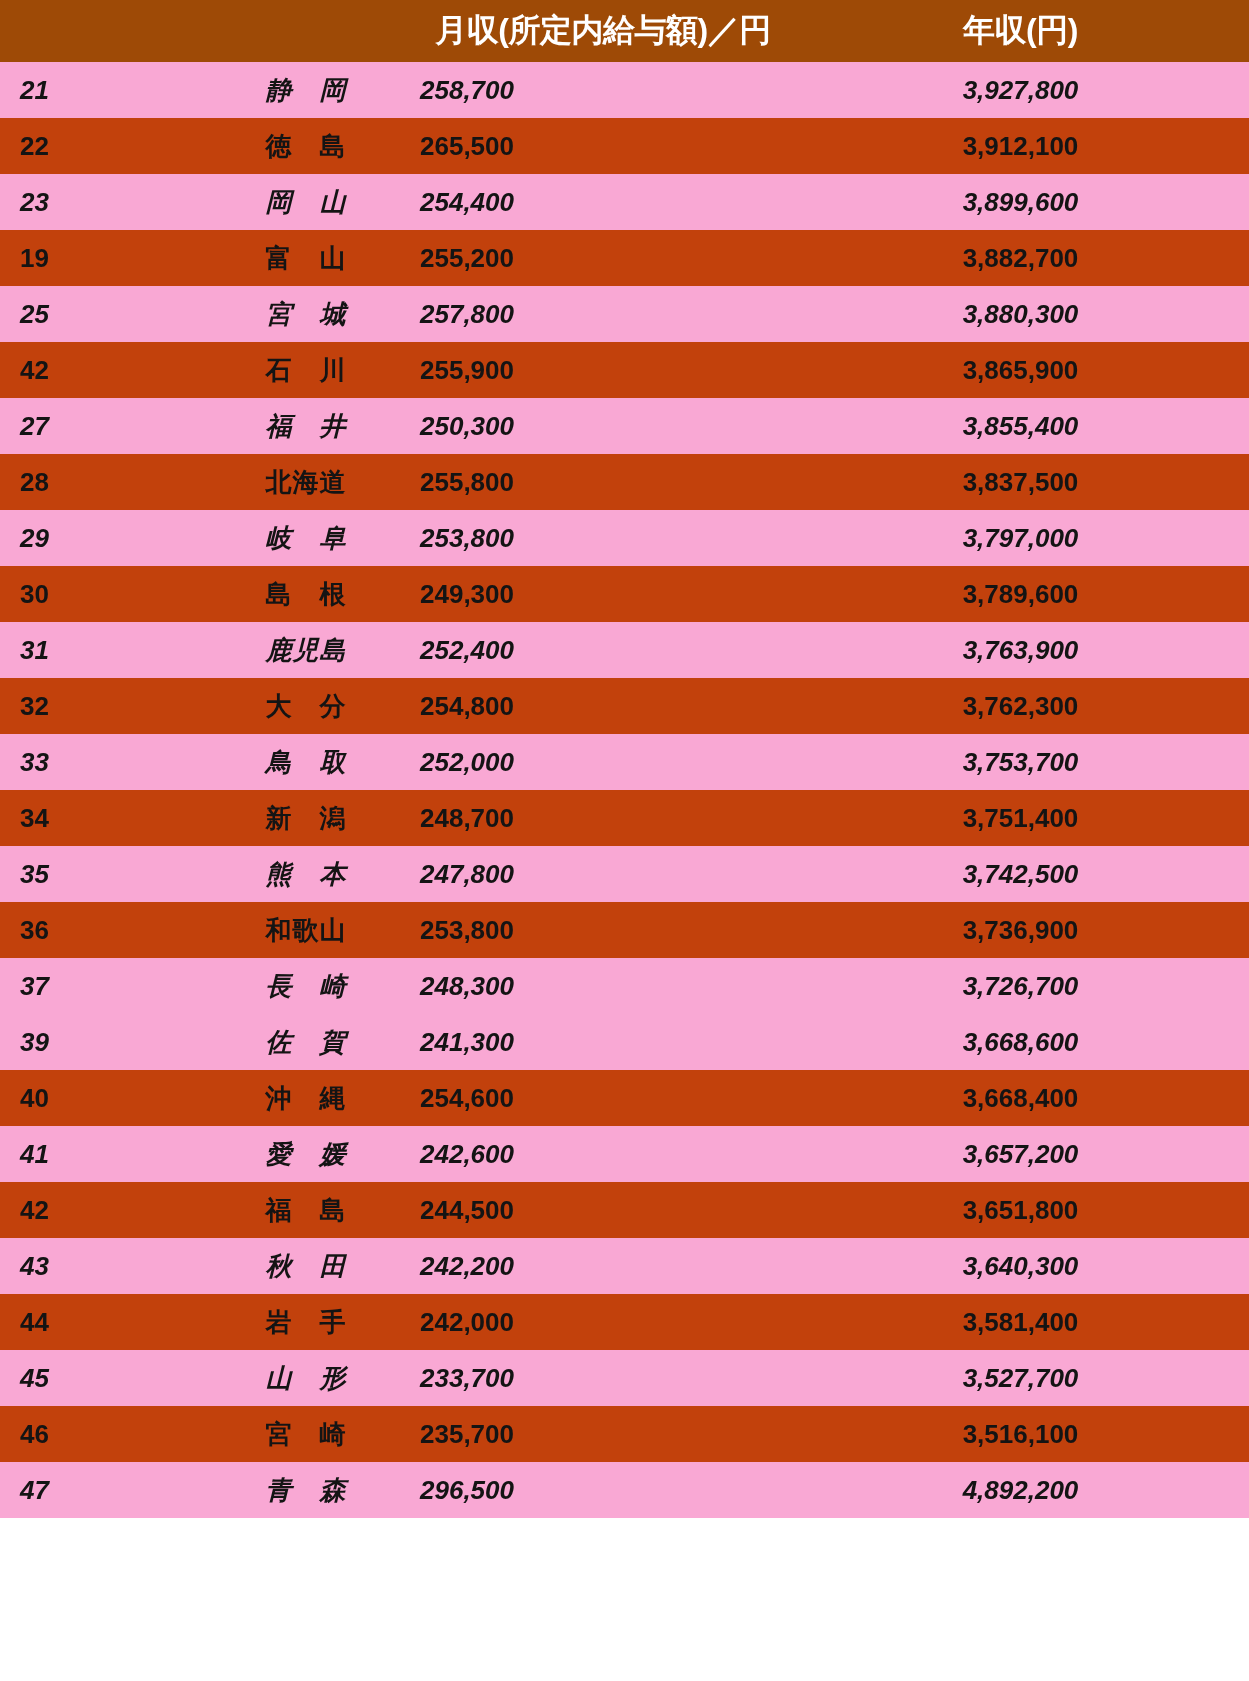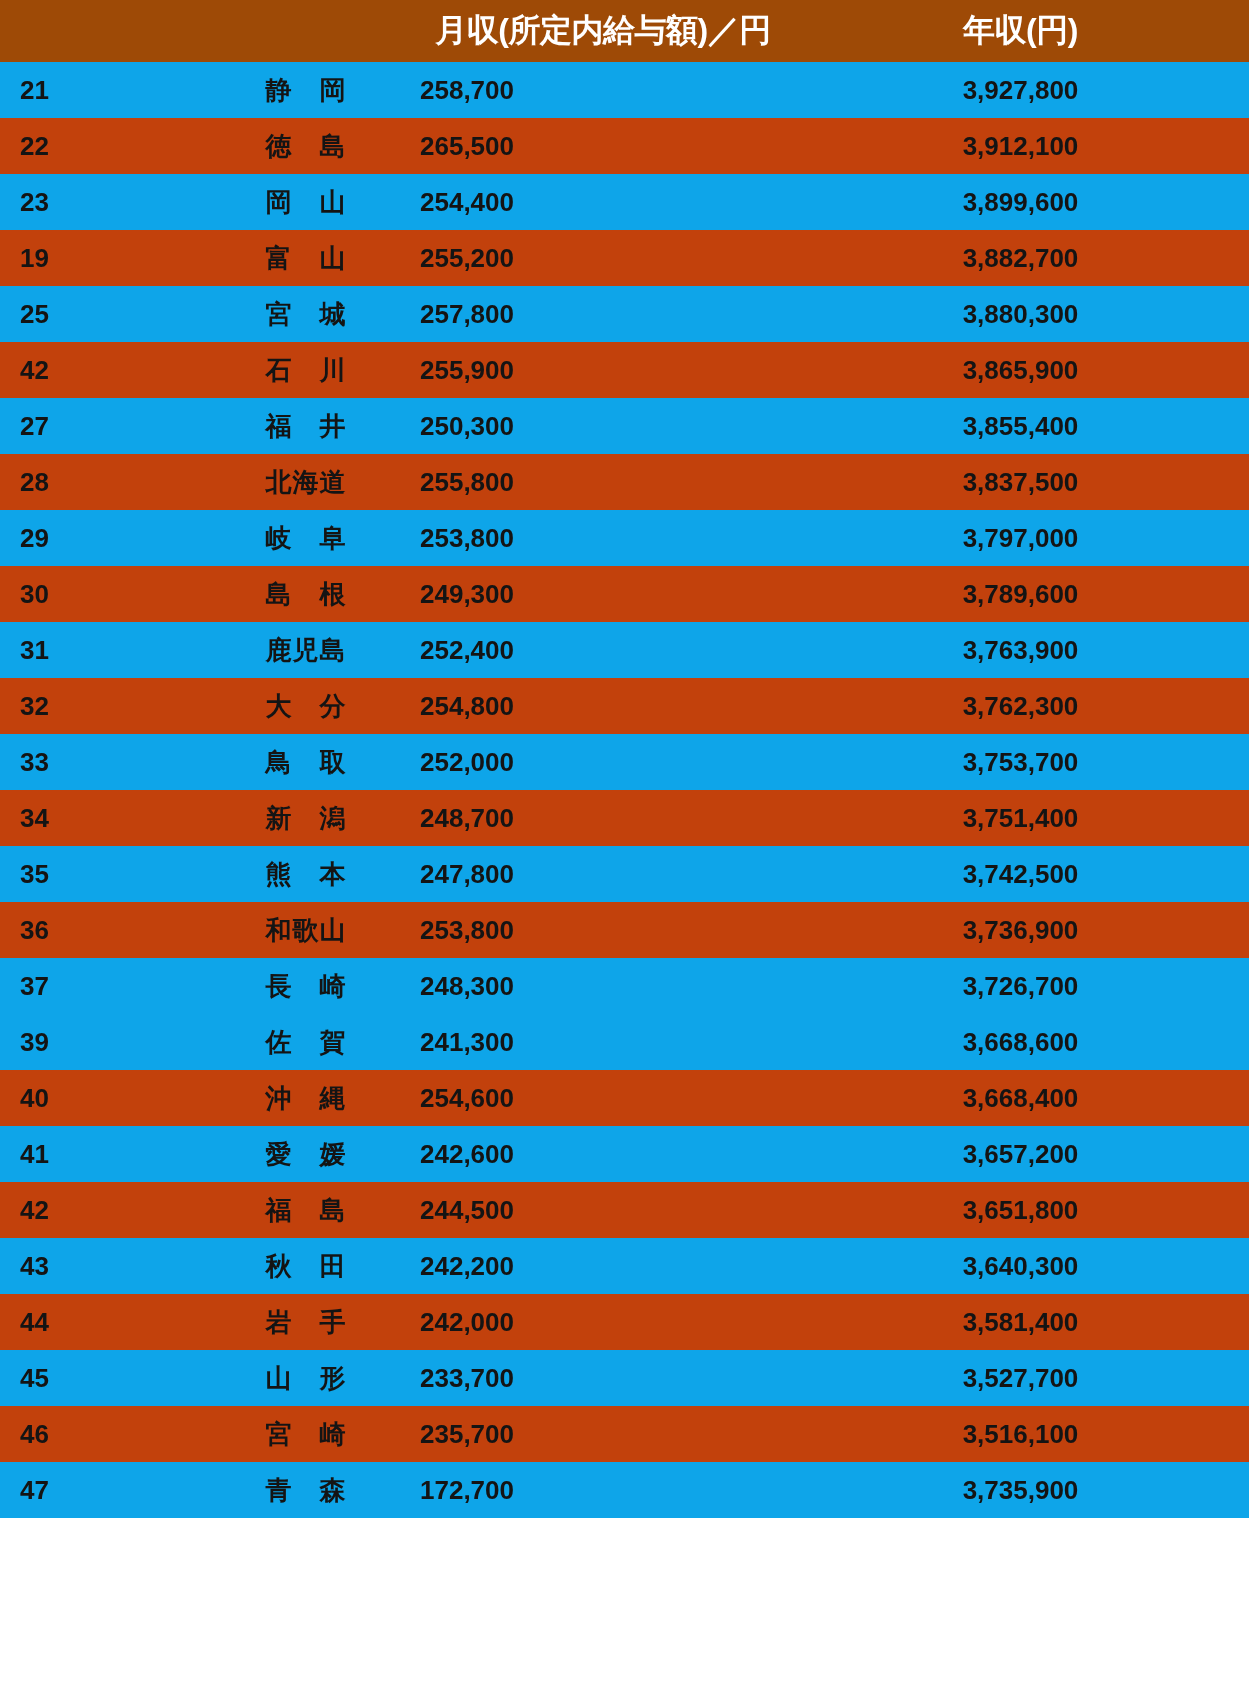--- a/index.html
+++ b/index.html
@@ -46,21 +46,21 @@
     padding-right: 24px;
   }
   thead th.th-year {
     text-align: center;
     padding-right: 18px;
   }
 
   tbody tr {
     height: 56px;
   }
-  tbody tr.odd  { background: #0ea5e9; }
+  tbody tr.odd  { background: #f9a8d4; font-style: italic; }
   tbody tr.even { background: #c2410c; }
 
   tbody td {
     font-size: 26px;
     font-weight: 700;
     color: #141414;
     padding: 0;
     vertical-align: middle;
   }
   td.rank {
@@ -248,18 +248,18 @@
         </tr>
         <tr class="even">
           <td class="rank">46</td>
           <td class="pref">宮　崎</td>
           <td class="month">235,700</td>
           <td class="year">3,516,100</td>
         </tr>
         <tr class="odd">
           <td class="rank">47</td>
           <td class="pref">青　森</td>
-          <td class="month">172,700</td>
-          <td class="year">3,735,900</td>
+          <td class="month">296,500</td>
+          <td class="year">4,892,200</td>
         </tr>
       </tbody>
   </table>
 </div>
 
 </body></html>

